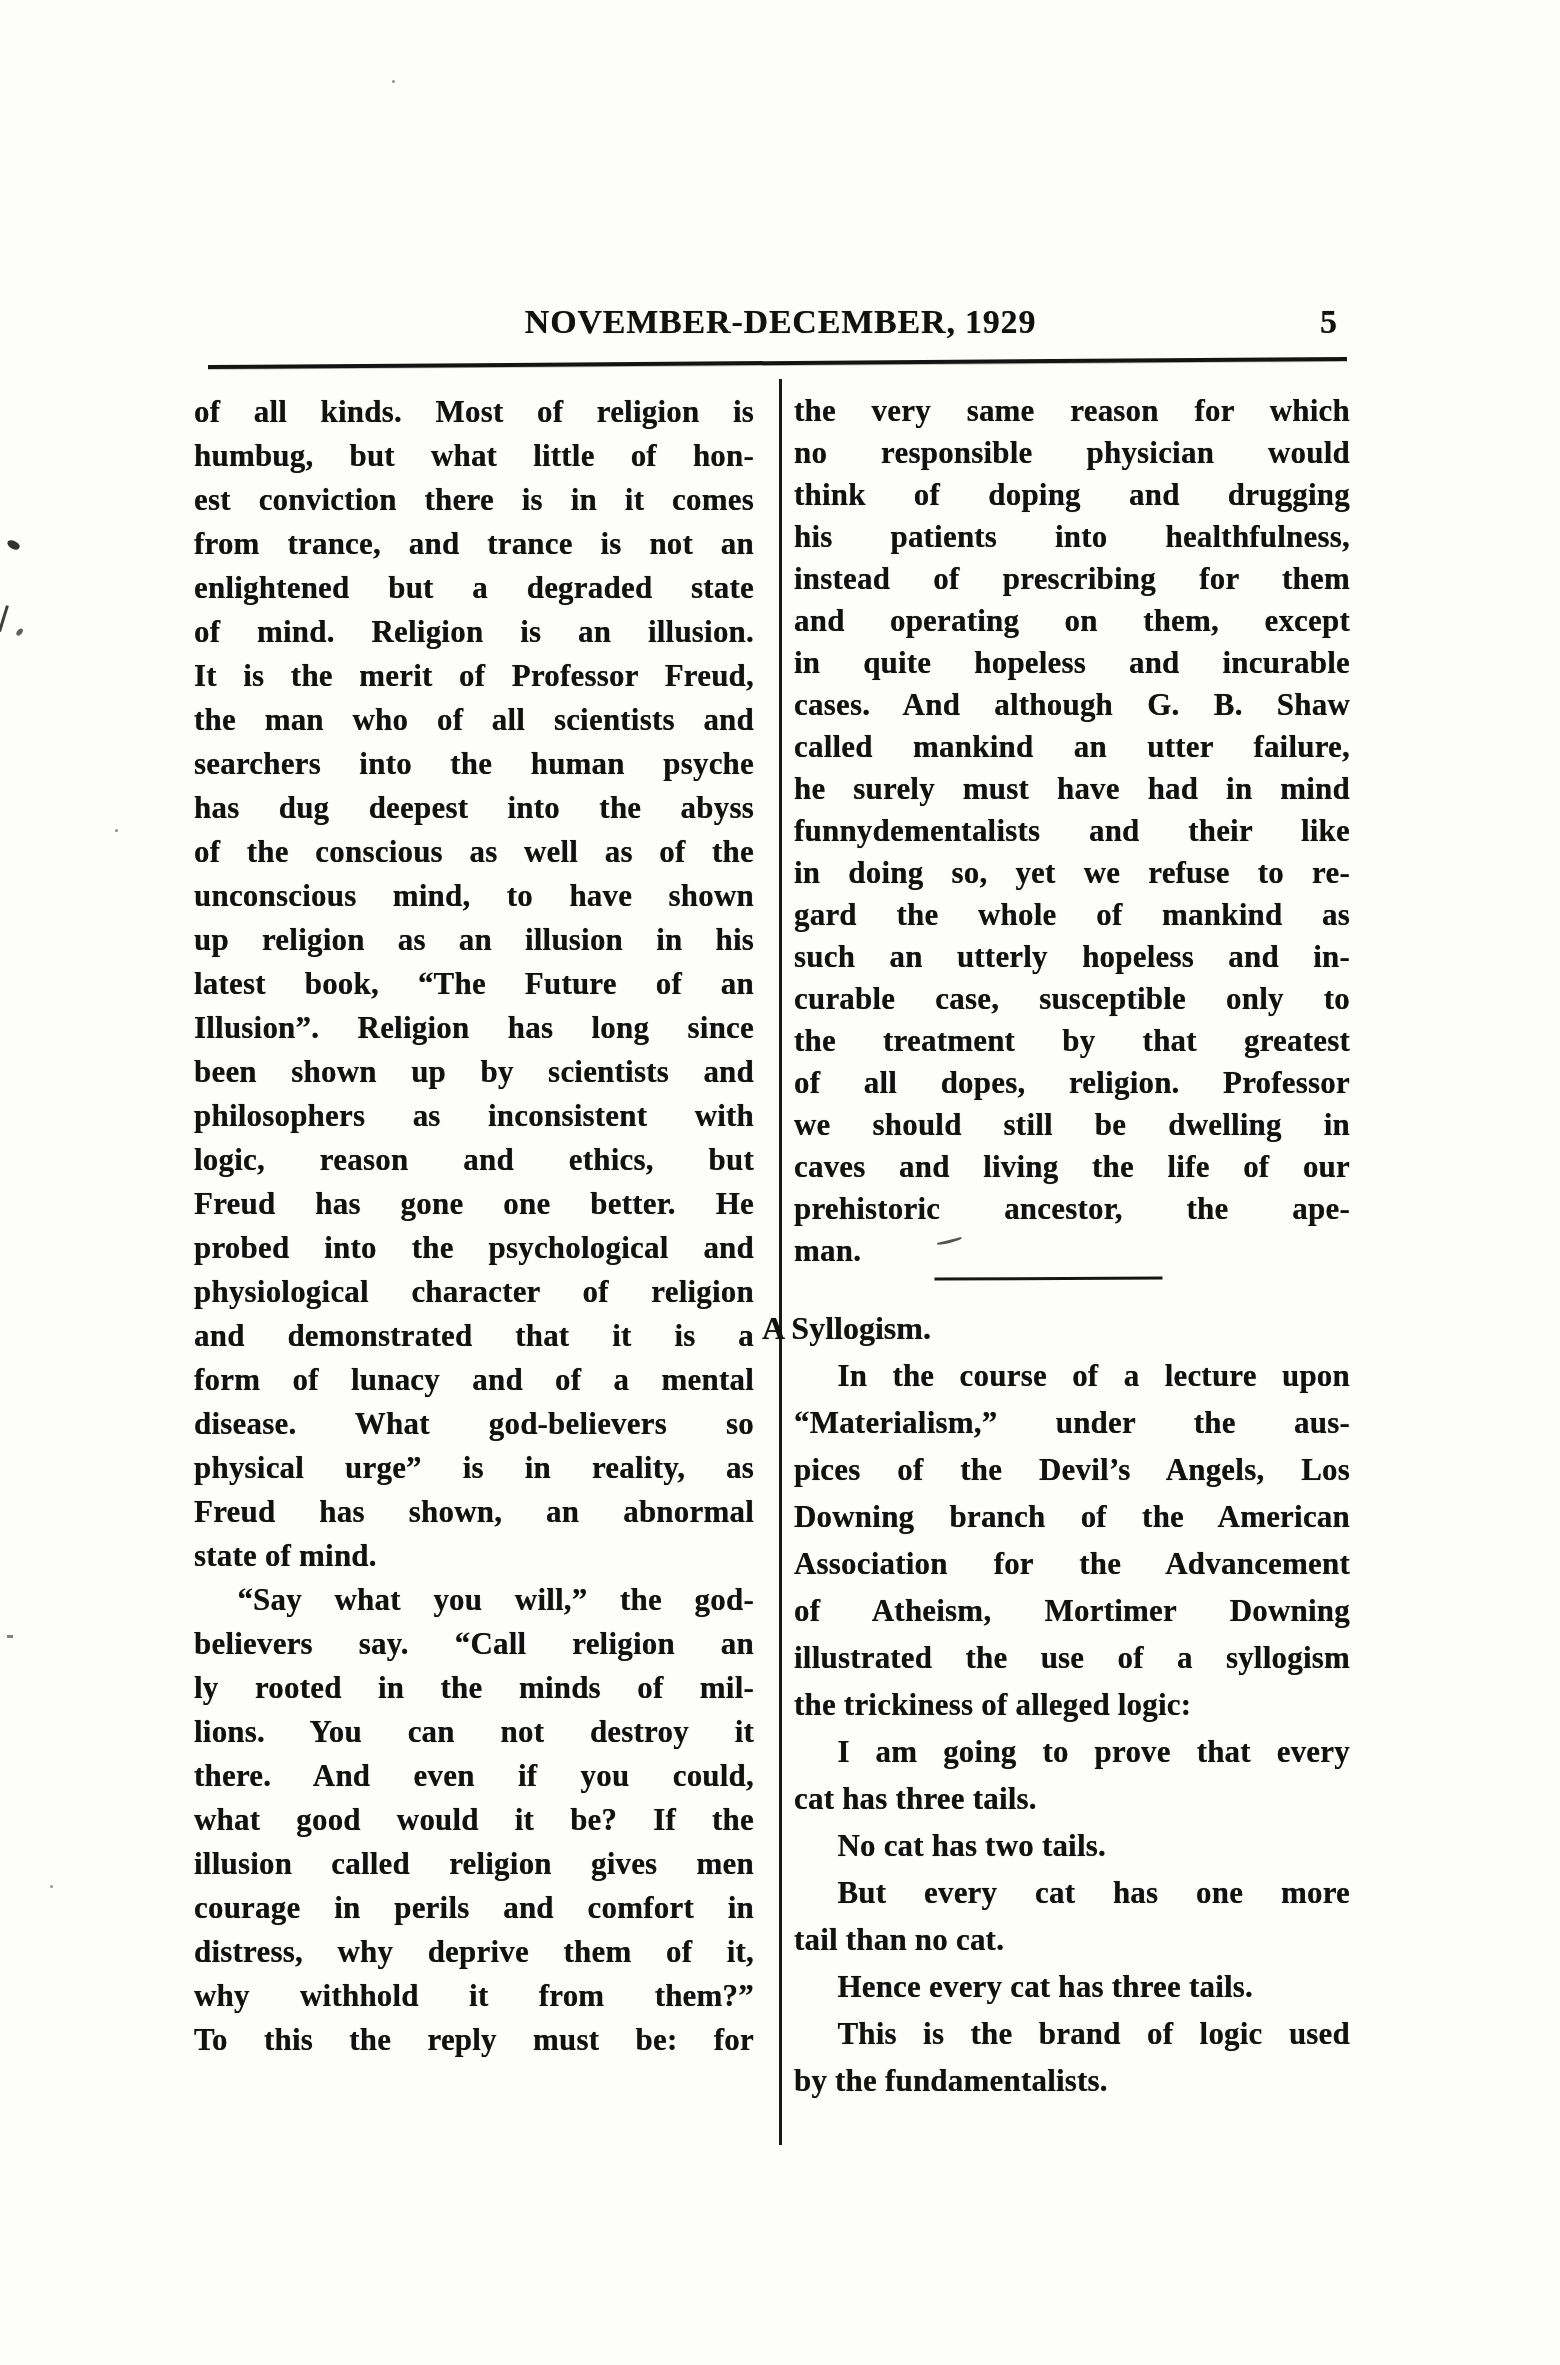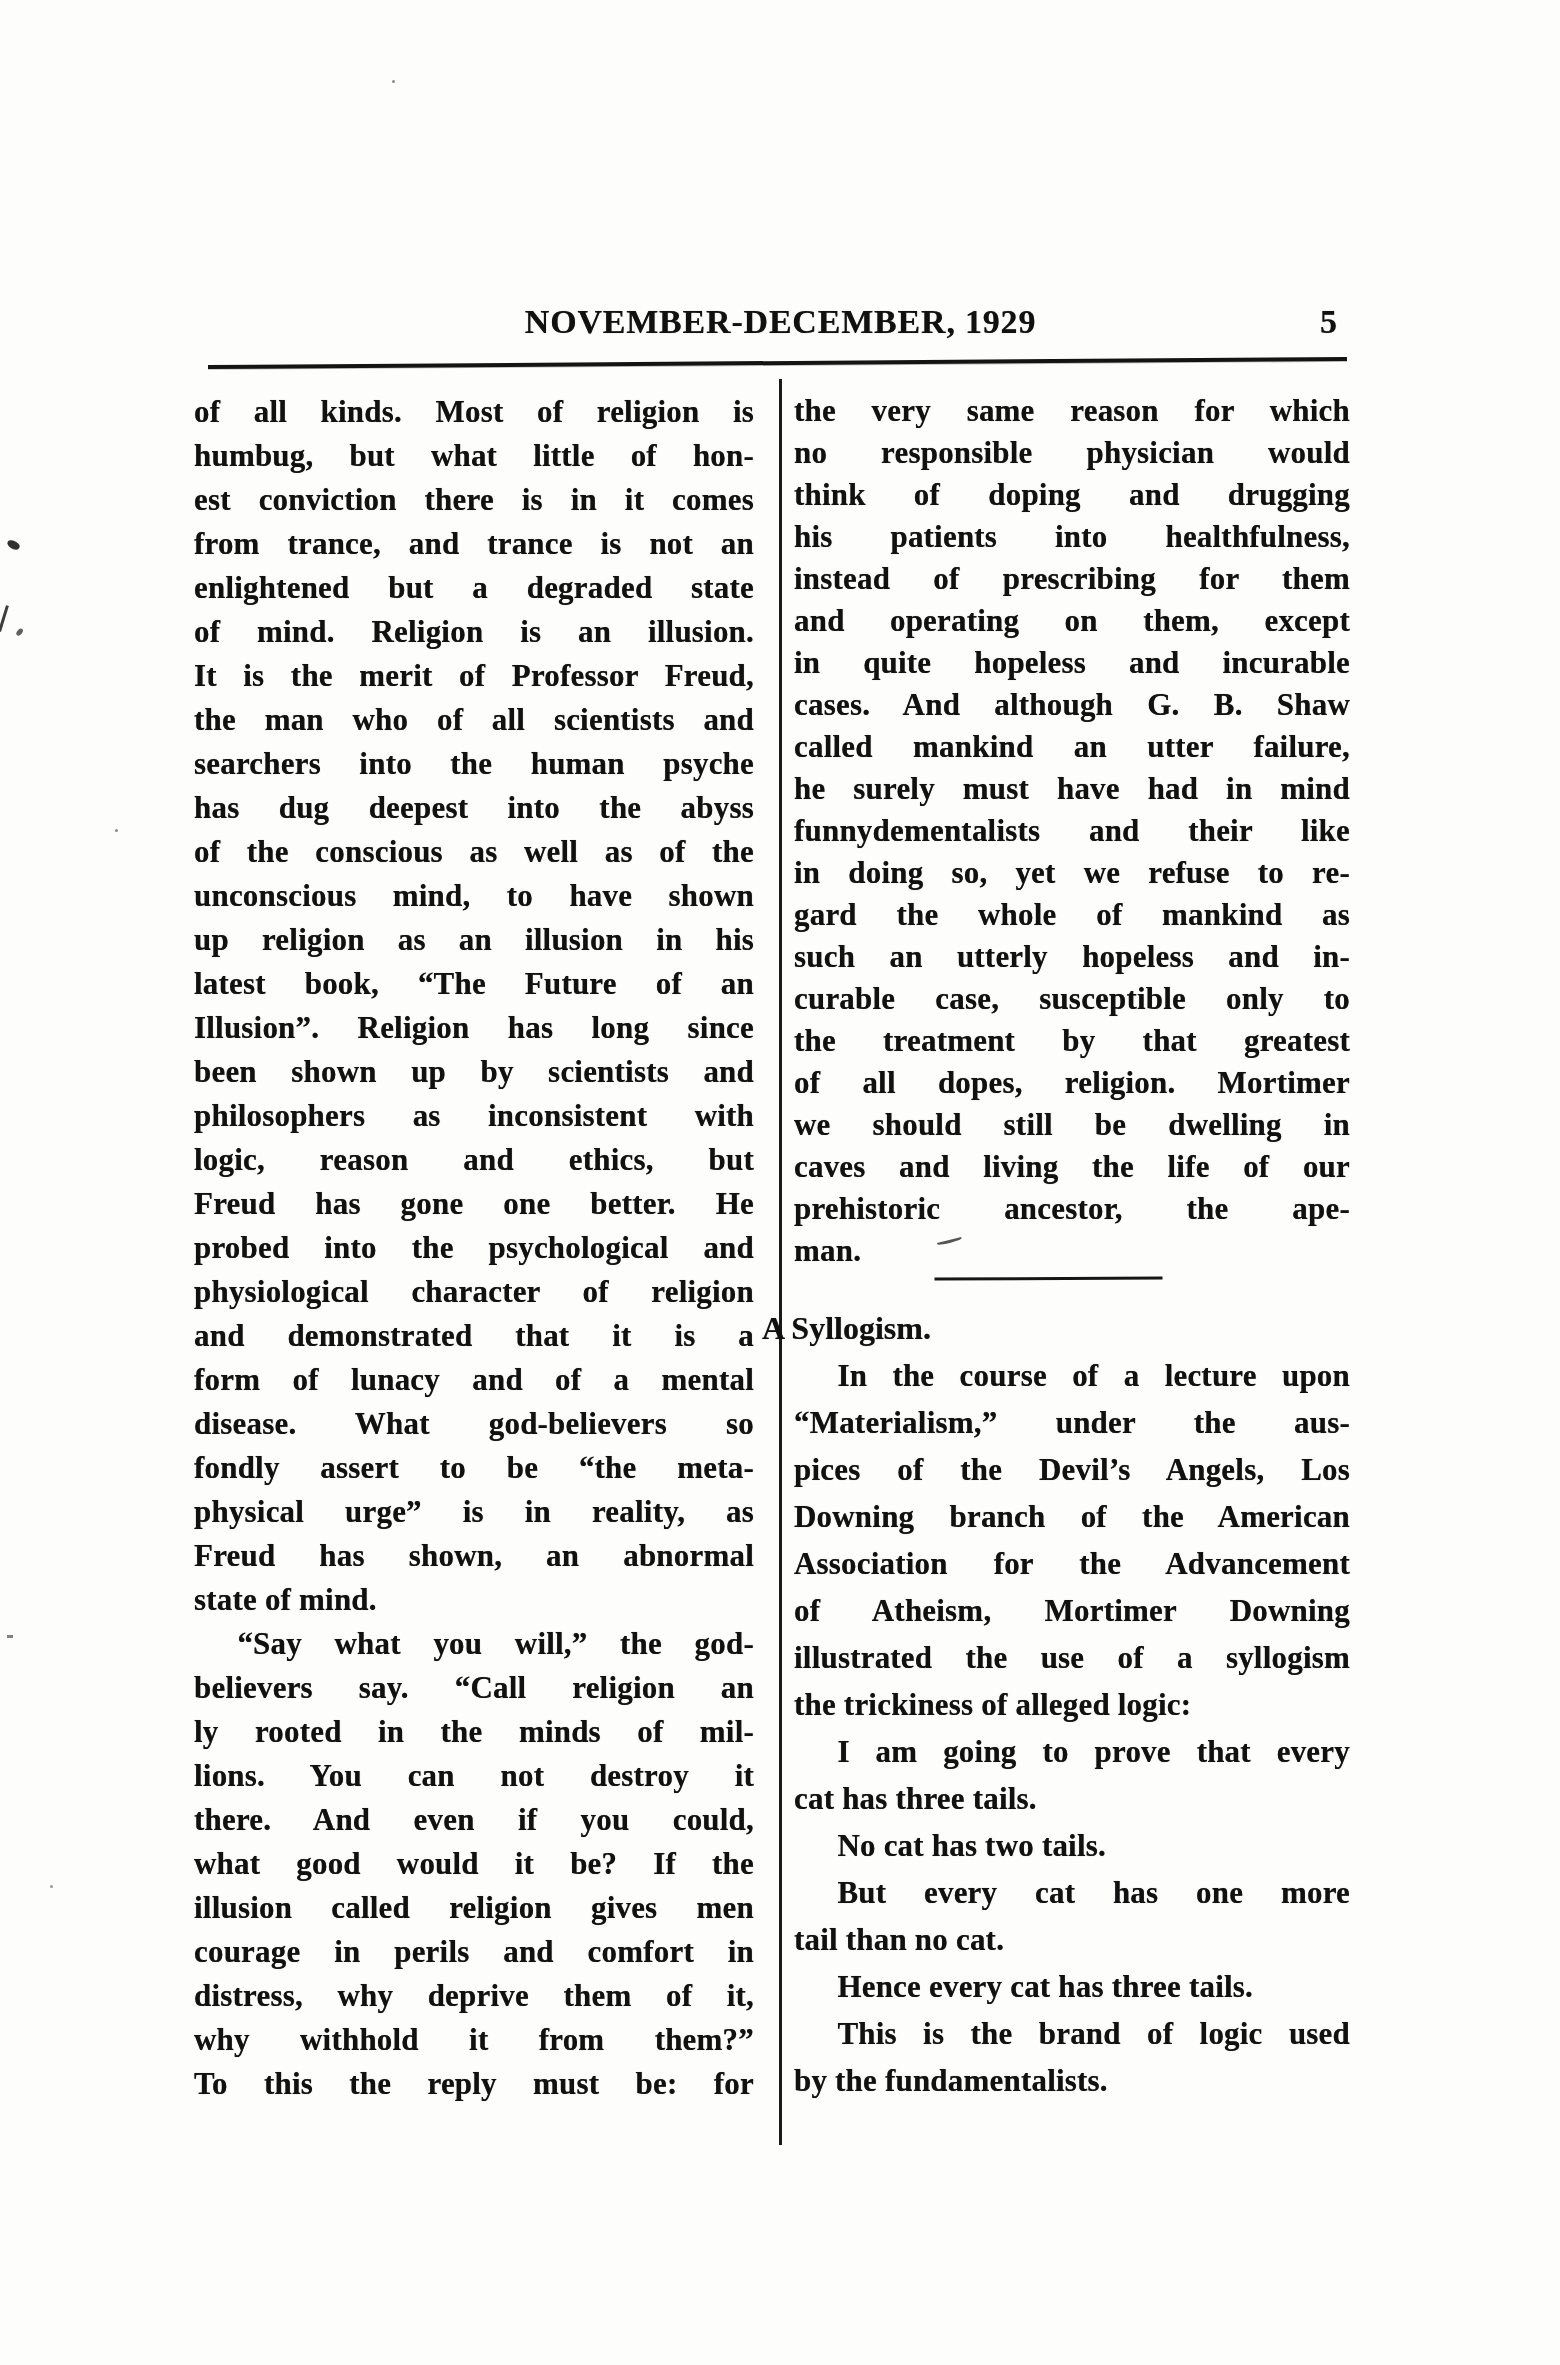--- a/index.html
+++ b/index.html
@@ -117,21 +117,20 @@
         <div class="line">Illusion”. Religion has long since</div>
         <div class="line">been shown up by scientists and</div>
         <div class="line">philosophers as inconsistent with</div>
         <div class="line">logic, reason and ethics, but</div>
         <div class="line">Freud has gone one better. He</div>
         <div class="line">probed into the psychological and</div>
         <div class="line">physiological character of religion</div>
         <div class="line">and demonstrated that it is a</div>
         <div class="line">form of lunacy and of a mental</div>
         <div class="line">disease. What god-believers so</div>
-        <div class="line">fondly assert to be “the meta-</div>
         <div class="line">physical urge” is in reality, as</div>
         <div class="line">Freud has shown, an abnormal</div>
         <div class="line last">state of mind.</div>
       </div>
       <div class="para indent sec1">
         <div class="line">“Say what you will,” the god-</div>
         <div class="line">believers say. “Call religion an</div>
         <div class="line">ly rooted in the minds of mil-</div>
         <div class="line">lions. You can not destroy it</div>
         <div class="line">there. And even if you could,</div>
@@ -155,21 +154,21 @@
         <div class="line">in quite hopeless and incurable</div>
         <div class="line">cases. And although G. B. Shaw</div>
         <div class="line">called mankind an utter failure,</div>
         <div class="line">he surely must have had in mind</div>
         <div class="line">funnydementalists and their like</div>
         <div class="line">in doing so, yet we refuse to re-</div>
         <div class="line">gard the whole of mankind as</div>
         <div class="line">such an utterly hopeless and in-</div>
         <div class="line">curable case, susceptible only to</div>
         <div class="line">the treatment by that greatest</div>
-        <div class="line">of all dopes, religion. Mortimer</div>
+        <div class="line">of all dopes, religion. Professor</div>
         <div class="line">we should still be dwelling in</div>
         <div class="line">caves and living the life of our</div>
         <div class="line">prehistoric ancestor, the ape-</div>
         <div class="line last">man.</div>
       </div>
       <div class="section-rule"></div>
       <div class="section-heading">A Syllogism.</div>
       <div class="para indent sec2">
         <div class="line">In the course of a lecture upon</div>
         <div class="line">“Materialism,” under the aus-</div>

